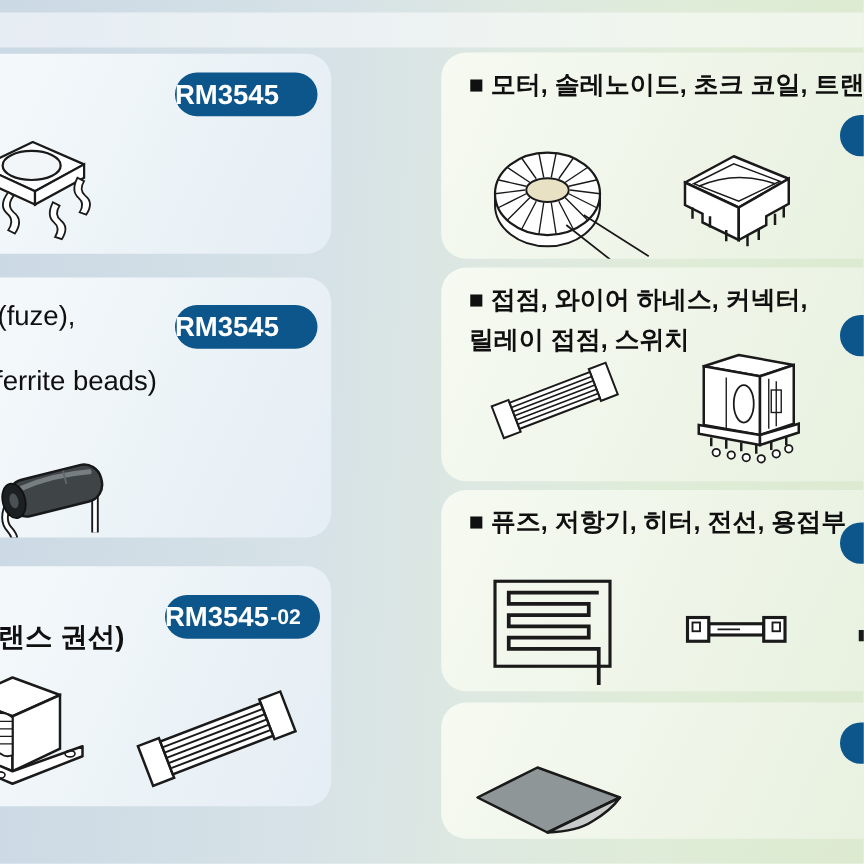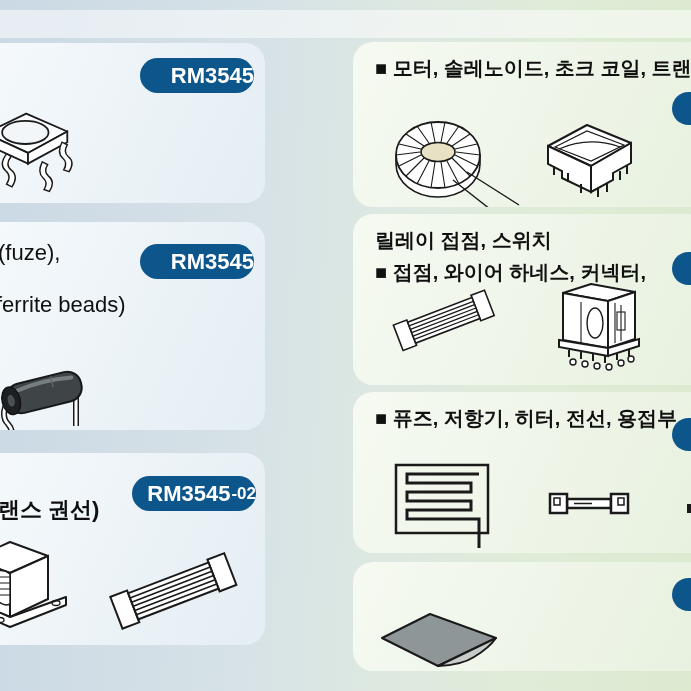--- a/index.html
+++ b/index.html
@@ -13,21 +13,21 @@
   .panel-left{left:-40px;width:305px;background:linear-gradient(115deg,#f6fafc 0%,#e5eef4 95%);}
   #lp1{top:43px;height:160px;}
   #lp2{top:222px;height:208px;}
   #lp3{top:453px;height:192px;}
   .panel-right{left:353px;width:365px;background:linear-gradient(115deg,#f6faf2 0%,#e8f1e0 95%);}
   #rp1{top:42px;height:165px;}
   #rp2{top:214px;height:171px;}
   #rp3{top:392px;height:161px;}
   #rp4{top:562px;height:109px;}
   .badge{position:absolute;background:var(--badge-bg,#0d568c);color:var(--badge-text,#fff);
-    border-radius:18px;display:flex;align-items:center;justify-content:flex-end;
+    border-radius:18px;display:flex;align-items:center;justify-content:flex-start;
     font-weight:bold;white-space:nowrap;}
   .badge-full{width:114px;height:35px;font-size:22px;}
   #lp1 .badge{left:180px;top:15px;}
   #lp2 .badge{left:180px;top:22px;}
   #lp3 .badge{left:172px;top:23px;width:124px;}
   .badge-suffix{font-size:17px;font-weight:bold;margin-left:1px;}
   .badge-cut{left:319px;width:80px;height:33px;}
   #rp1 .badge-cut{top:50px;}
   #rp2 .badge-cut{top:38px;}
   #rp3 .badge-cut{top:26px;}
@@ -126,22 +126,22 @@
     <path d="M14,31 L46,15 L83,29 L50,45 Z" fill="none" stroke="#1a1a1a" stroke-width="1.2"></path>
     <path d="M18,33 Q48,20 79,31" fill="none" stroke="#1a1a1a" stroke-width="1.2"></path>
     <polygon points="7,30 7,48 21,55 21,62 50,76 50,50" fill="#fff" stroke="#1a1a1a" stroke-width="2"></polygon>
     <polygon points="50,50 50,76 72,64 72,57 90,47 90,27" fill="#fff" stroke="#1a1a1a" stroke-width="2"></polygon>
     <path d="M13,50 v9 M27,57 v9 M40,68 v9 M57,72 v9 M66,67 v9 M79,55 v9 M86,49 v9" stroke="#1a1a1a" stroke-width="2"></path>
   </svg>
 </div>
 
 <div class="panel panel-right" id="rp2">
   <div class="rp-heading">
+    <div>■ 접점, 와이어 하네스, 커넥터,</div>
     <div>릴레이 접점, 스위치</div>
-    <div>■ 접점, 와이어 하네스, 커넥터,</div>
   </div>
   <div class="badge badge-cut"></div>
   <svg class="illus" style="left:38px;top:72px;" width="105" height="68" viewBox="0 0 130 85">
     <g transform="rotate(-21 65 42)">
       <rect x="4" y="26" width="18" height="34" fill="#fff" stroke="#1a1a1a" stroke-width="2"></rect>
       <rect x="108" y="26" width="18" height="34" fill="#fff" stroke="#1a1a1a" stroke-width="2"></rect>
       <rect x="22" y="29" width="86" height="28" fill="#fff" stroke="#1a1a1a" stroke-width="2"></rect>
       <path d="M22,34 h86 M22,38.5 h86 M22,43 h86 M22,47.5 h86 M22,52 h86" stroke="#1a1a1a" stroke-width="1.6"></path>
     </g>
   </svg>

